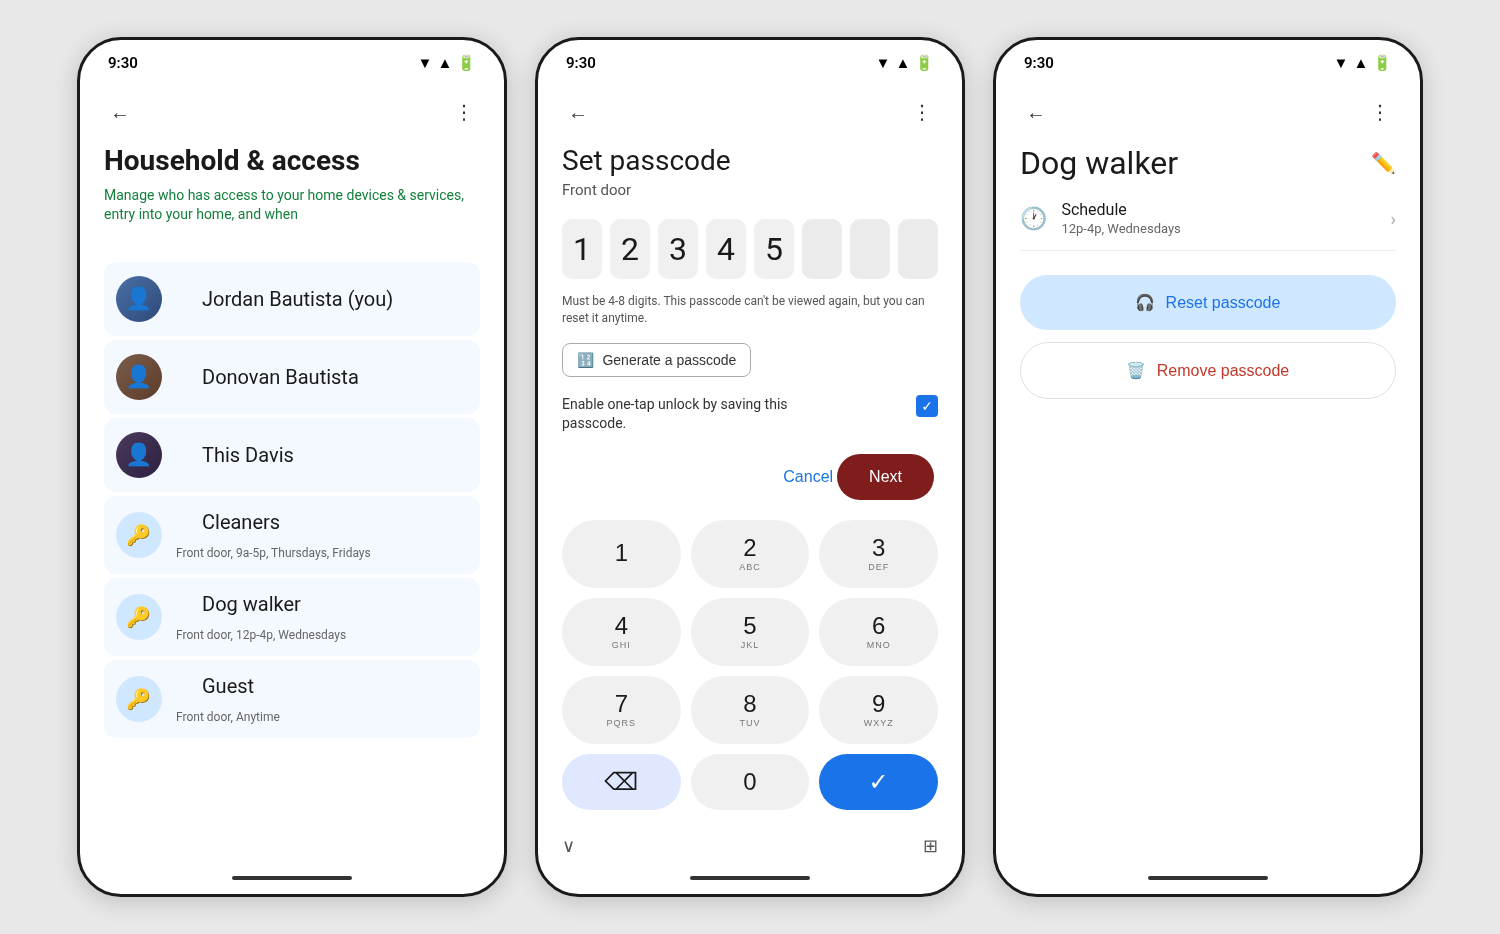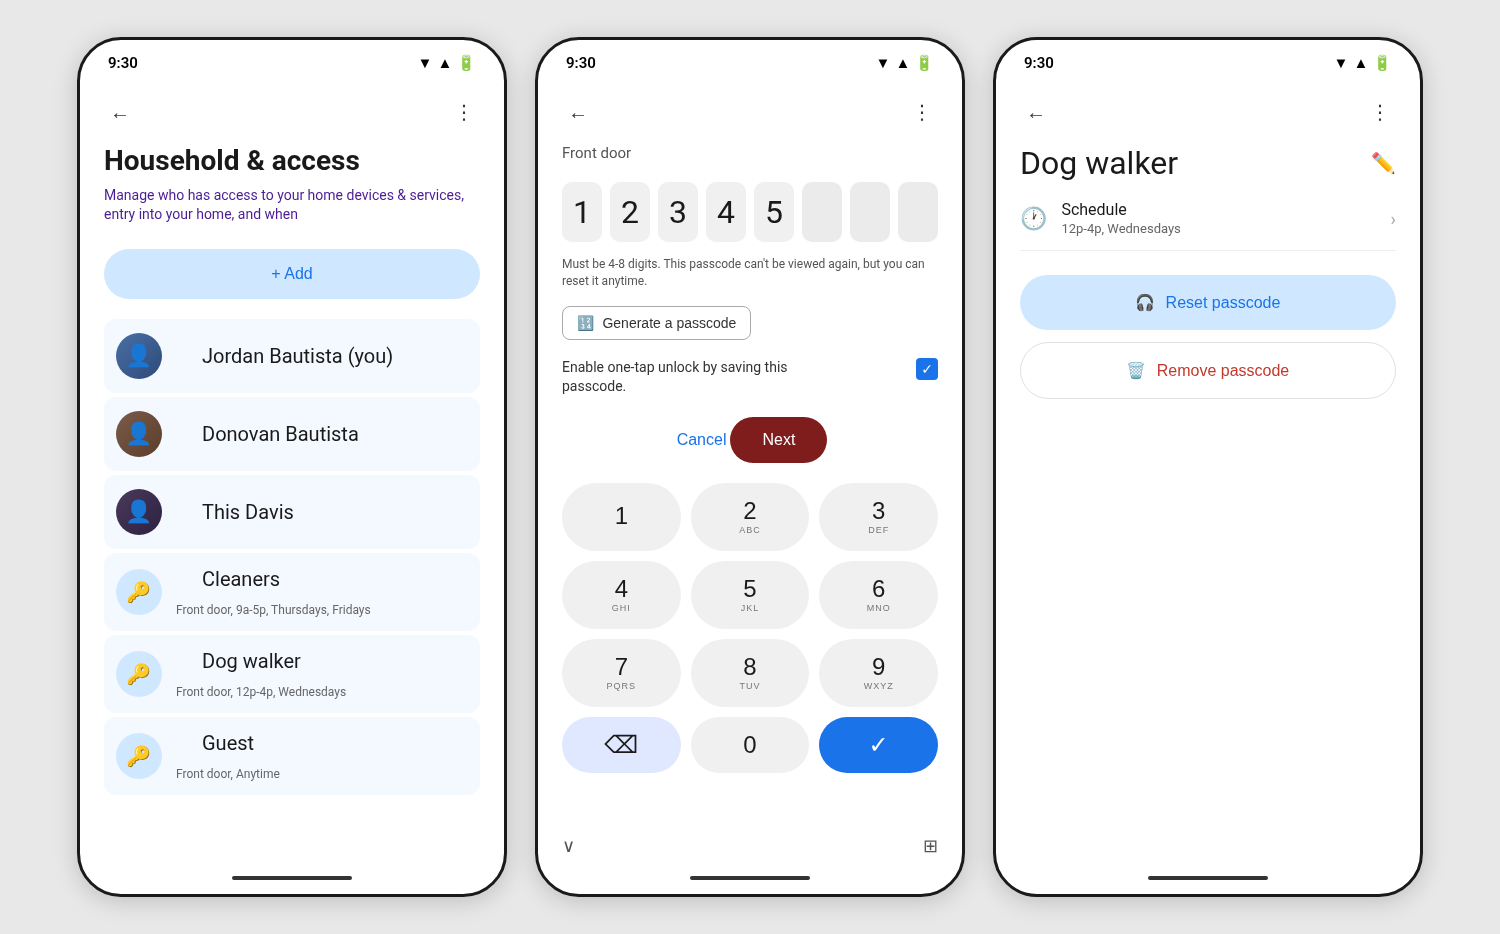--- a/index.html
+++ b/index.html
@@ -72,22 +72,22 @@
     .page-title {
       font-size: 28px;
       font-weight: 700;
       color: #1a1a1a;
       margin-bottom: 8px;
       line-height: 1.2;
     }
 
     .page-subtitle {
       font-size: 14px;
-      color: #4c1d95;
-      margin-bottom: 24px;
+      color: #15803d;
+      margin-bottom: 37px;
       line-height: 1.4;
     }
 
     .add-button {
       width: 100%;
       background: #d0e8ff;
       border: none;
       border-radius: 50px;
       padding: 16px;
       font-size: 16px;
@@ -242,21 +242,21 @@
       display: flex;
       align-items: center;
       justify-content: center;
       color: #fff;
       font-size: 14px;
       flex-shrink: 0;
     }
 
     .action-row {
       display: flex;
-      justify-content: center;
+      justify-content: flex-end;
       align-items: center;
       margin-bottom: 20px;
       padding: 0 4px;
     }
 
     .cancel-btn {
       font-size: 16px;
       color: #1a73e8;
       background: none;
       border: none;
@@ -451,21 +451,20 @@
       <span>🔋</span>
     </div>
   </div>
   <div class="top-nav">
     <div class="nav-back">←</div>
     <div class="nav-more">⋮</div>
   </div>
   <div class="phone-content">
     <h1 class="page-title">Household &amp; access</h1>
     <p class="page-subtitle">Manage who has access to your home devices &amp; services, entry into your home, and when</p>
-    <button class="add-button">+ Add</button>
     <div class="member-list">
 
       <div class="member-item">
         <div class="avatar avatar-person1">
           <div class="person-silhouette">👤</div>
         </div>
         <div>
           <div class="member-name">Jordan Bautista (you)</div>
         </div>
       </div>
@@ -532,20 +531,21 @@
       <span>▼</span>
       <span>▲</span>
       <span>🔋</span>
     </div>
   </div>
   <div class="top-nav">
     <div class="nav-back">←</div>
     <div class="nav-more">⋮</div>
   </div>
   <div class="phone-content">
+    <h1 class="passcode-title">Set passcode</h1>
     <p class="passcode-subtitle">Front door</p>
 
     <div class="passcode-digits">
       <div class="digit-box filled">1</div>
       <div class="digit-box filled">2</div>
       <div class="digit-box filled">3</div>
       <div class="digit-box filled">4</div>
       <div class="digit-box filled">5</div>
       <div class="digit-box empty"></div>
       <div class="digit-box empty"></div>

